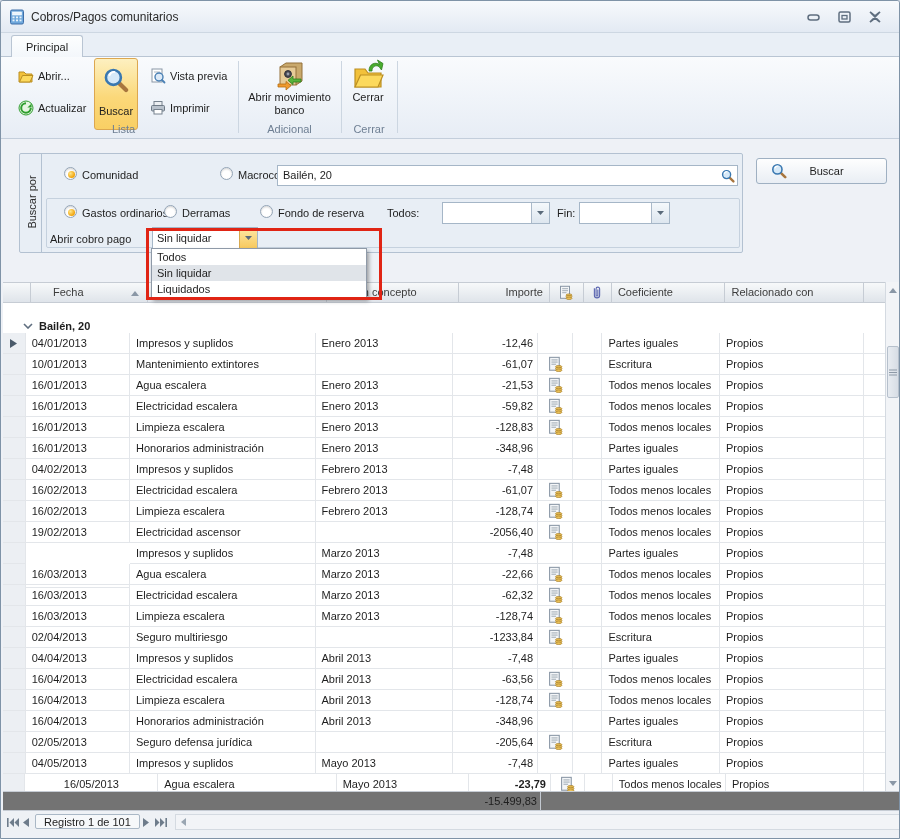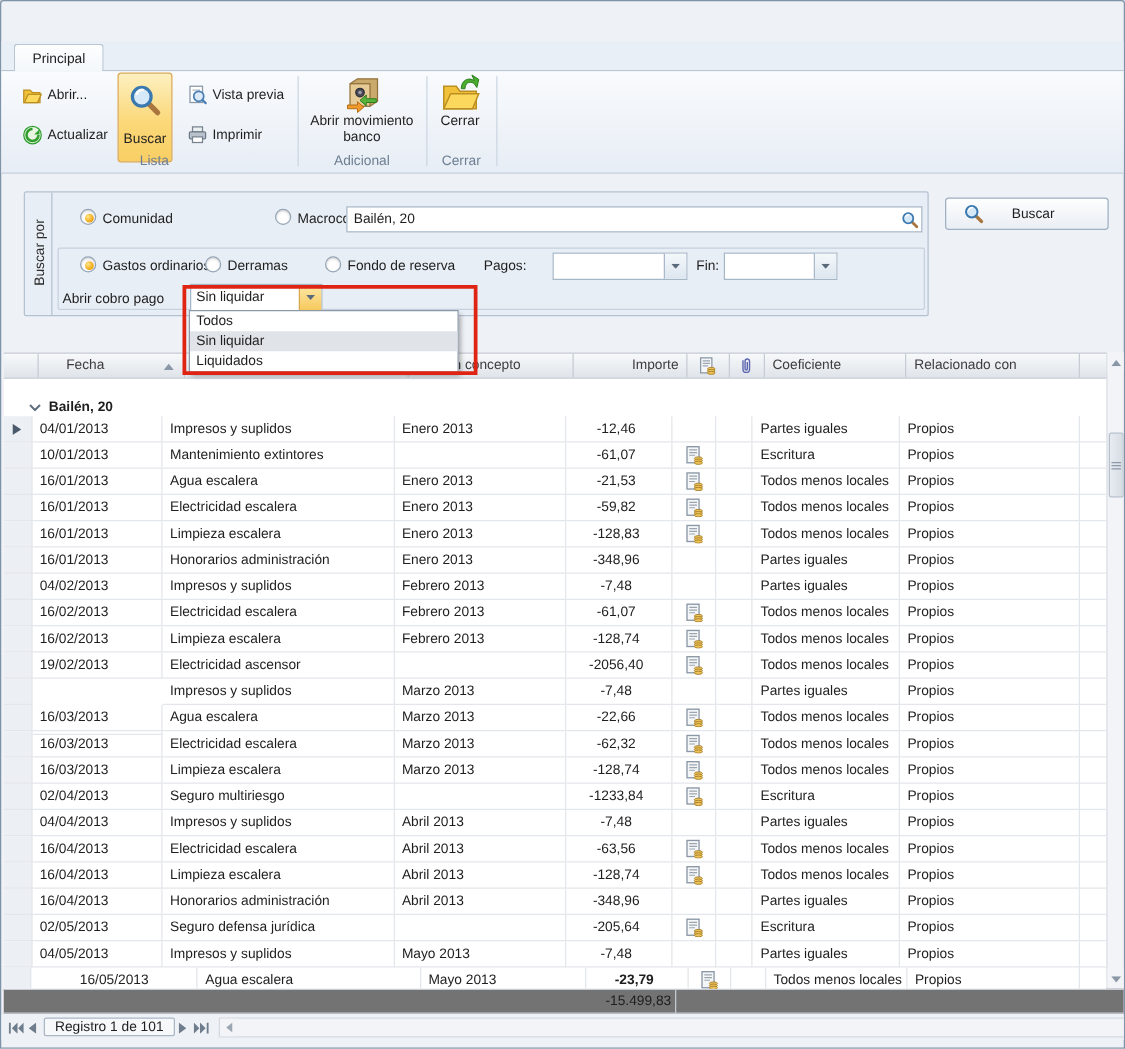--- a/index.html
+++ b/index.html
@@ -37,21 +37,21 @@
   .ddlist{left:150px;top:247px;width:216px;background:#fff;border:1px solid #8f9aa8;box-shadow:2px 3px 4px rgba(0,0,0,.35);z-index:6;}
   .dd-item{height:16px;line-height:16px;padding-left:5px;}
   .dd-item.sel{background:#e0e4e9;}
   .redrect{left:145px;top:227px;width:236px;height:72px;border:3px solid #e02414;z-index:8;}
   
   .ghead{left:2px;top:281px;width:882px;height:21px;display:flex;background:linear-gradient(#f7f9fa,#dfe4ea);border-top:1px solid #c6ccd4;border-bottom:1px solid #c6ccd4;z-index:2;}
   .ghead .hc{border-right:1px solid #c6ccd4;line-height:19px;padding-left:6px;color:#3c3c3c;overflow:hidden;white-space:nowrap;position:relative;}
   .gbody{left:2px;top:302px;width:882px;height:488px;background:#fff;overflow:hidden;z-index:1;}
   .grow{display:flex;height:21px;}
   .gc{border-right:1px solid #e3e6ea;border-bottom:1px solid #e3e6ea;line-height:20px;padding-left:6px;overflow:hidden;white-space:nowrap;}
-  .gc.num{text-align:center;padding-right:4px;padding-left:0;}
+  .gc.num{text-align:right;padding-right:4px;padding-left:0;}
   .gc.icon{display:flex;align-items:center;justify-content:center;padding:0;}
   .gutter{background:#eceff3;display:flex;align-items:center;justify-content:center;padding:0;}
   .grouprow{position:absolute;left:0;top:16px;width:100%;height:14px;font-weight:bold;display:flex;align-items:center;gap:6px;padding-left:20px;box-sizing:border-box;}
   .rowswrap{position:absolute;left:0;top:30px;width:100%;}
   
   .vscroll{left:884px;top:281px;width:14px;height:509px;background:#f2f4f7;border-left:1px solid #d4dae1;}
   .sbtn{display:flex;align-items:center;justify-content:center;background:#f2f4f7;}
   .vthumb{left:1px;top:64px;width:12px;height:52px;background:linear-gradient(90deg,#e8ecf1,#d7dde5);border:1px solid #b6c0cc;border-radius:2px;display:flex;align-items:center;justify-content:center;}
   
   .sumband{left:2px;top:790px;width:896px;height:20px;background:#737373;border-top:1px solid #c6ccd4;border-bottom:1px solid #c6ccd4;}
@@ -139,20 +139,44 @@
         <polygon points="0,0 7,4.5 0,9" fill="#4a5a6a"></polygon>
       </symbol>
     <symbol id="sym-chevron" viewBox="0 0 10 6">
         <polyline points="1,1 5,5 9,1" fill="none" stroke="#5f6e7f" stroke-width="1.6"></polyline>
       </symbol>
   </defs>
 </svg>
 
 <div class="window">
 
+  <div class="abs titlebar">
+    <span class="abs" style="left:8px;top:8px">
+        <svg width="16" height="16">
+          <use href="#sym-calc"></use>
+        </svg>
+      </span>
+    <span class="abs title-text">Cobros/Pagos comunitarios</span>
+    <span class="abs winbtn" style="left:805px">
+        <svg width="16" height="14">
+          <rect x="2" y="5" width="11" height="5" rx="2.5" fill="none" stroke="#5f6e7f" stroke-width="1.5"></rect>
+        </svg>
+      </span>
+    <span class="abs winbtn" style="left:836px">
+        <svg width="16" height="14">
+          <rect x="2" y="2" width="11" height="10" rx="1.5" fill="none" stroke="#5f6e7f" stroke-width="1.5"></rect>
+          <rect x="5" y="5.5" width="5" height="3.5" fill="none" stroke="#5f6e7f" stroke-width="1.3"></rect>
+        </svg>
+      </span>
+    <span class="abs winbtn" style="left:866px">
+        <svg width="16" height="14">
+          <path d="M3 2 L8 6 L13 2 M3 12 L8 8 L13 12 M3 2 L13 12 M13 2 L3 12" stroke="#5f6e7f" stroke-width="1.7" fill="none"></path>
+        </svg>
+      </span>
+  </div>
 
   <div class="abs tabrow">
     <div class="abs tab"><span>Principal</span></div>
   </div>
 
   <div class="abs ribbon">
     <div class="abs smallbtn" style="left:14px;top:8px">
       <span>
           <svg width="16" height="16">
             <use href="#sym-folder"></use>
@@ -242,21 +266,21 @@
       </div>
     <span class="abs" style="left:62px;top:53px">Gastos ordinarios</span>
     <div class="abs" style="left:144px;top:51px">
         <span class="radio abs" style="position:relative;display:block"></span>
       </div>
     <span class="abs" style="left:162px;top:53px">Derramas</span>
     <div class="abs" style="left:240px;top:51px">
         <span class="radio abs" style="position:relative;display:block"></span>
       </div>
     <span class="abs" style="left:258px;top:53px">Fondo de reserva</span>
-    <span class="abs" style="left:367px;top:53px">Pagos:</span>
+    <span class="abs" style="left:367px;top:53px">Todos:</span>
     <div class="abs combo" style="left:422px;top:48px;width:108px;height:22px">
       <span class="cval"></span>
       <span class="cbtn">
           <svg width="7" height="4">
             <use href="#sym-arrow-down"></use>
           </svg>
         </span>
     </div>
     <span class="abs" style="left:537px;top:53px">Fin:</span>
     <div class="abs combo" style="left:559px;top:48px;width:91px;height:22px">

